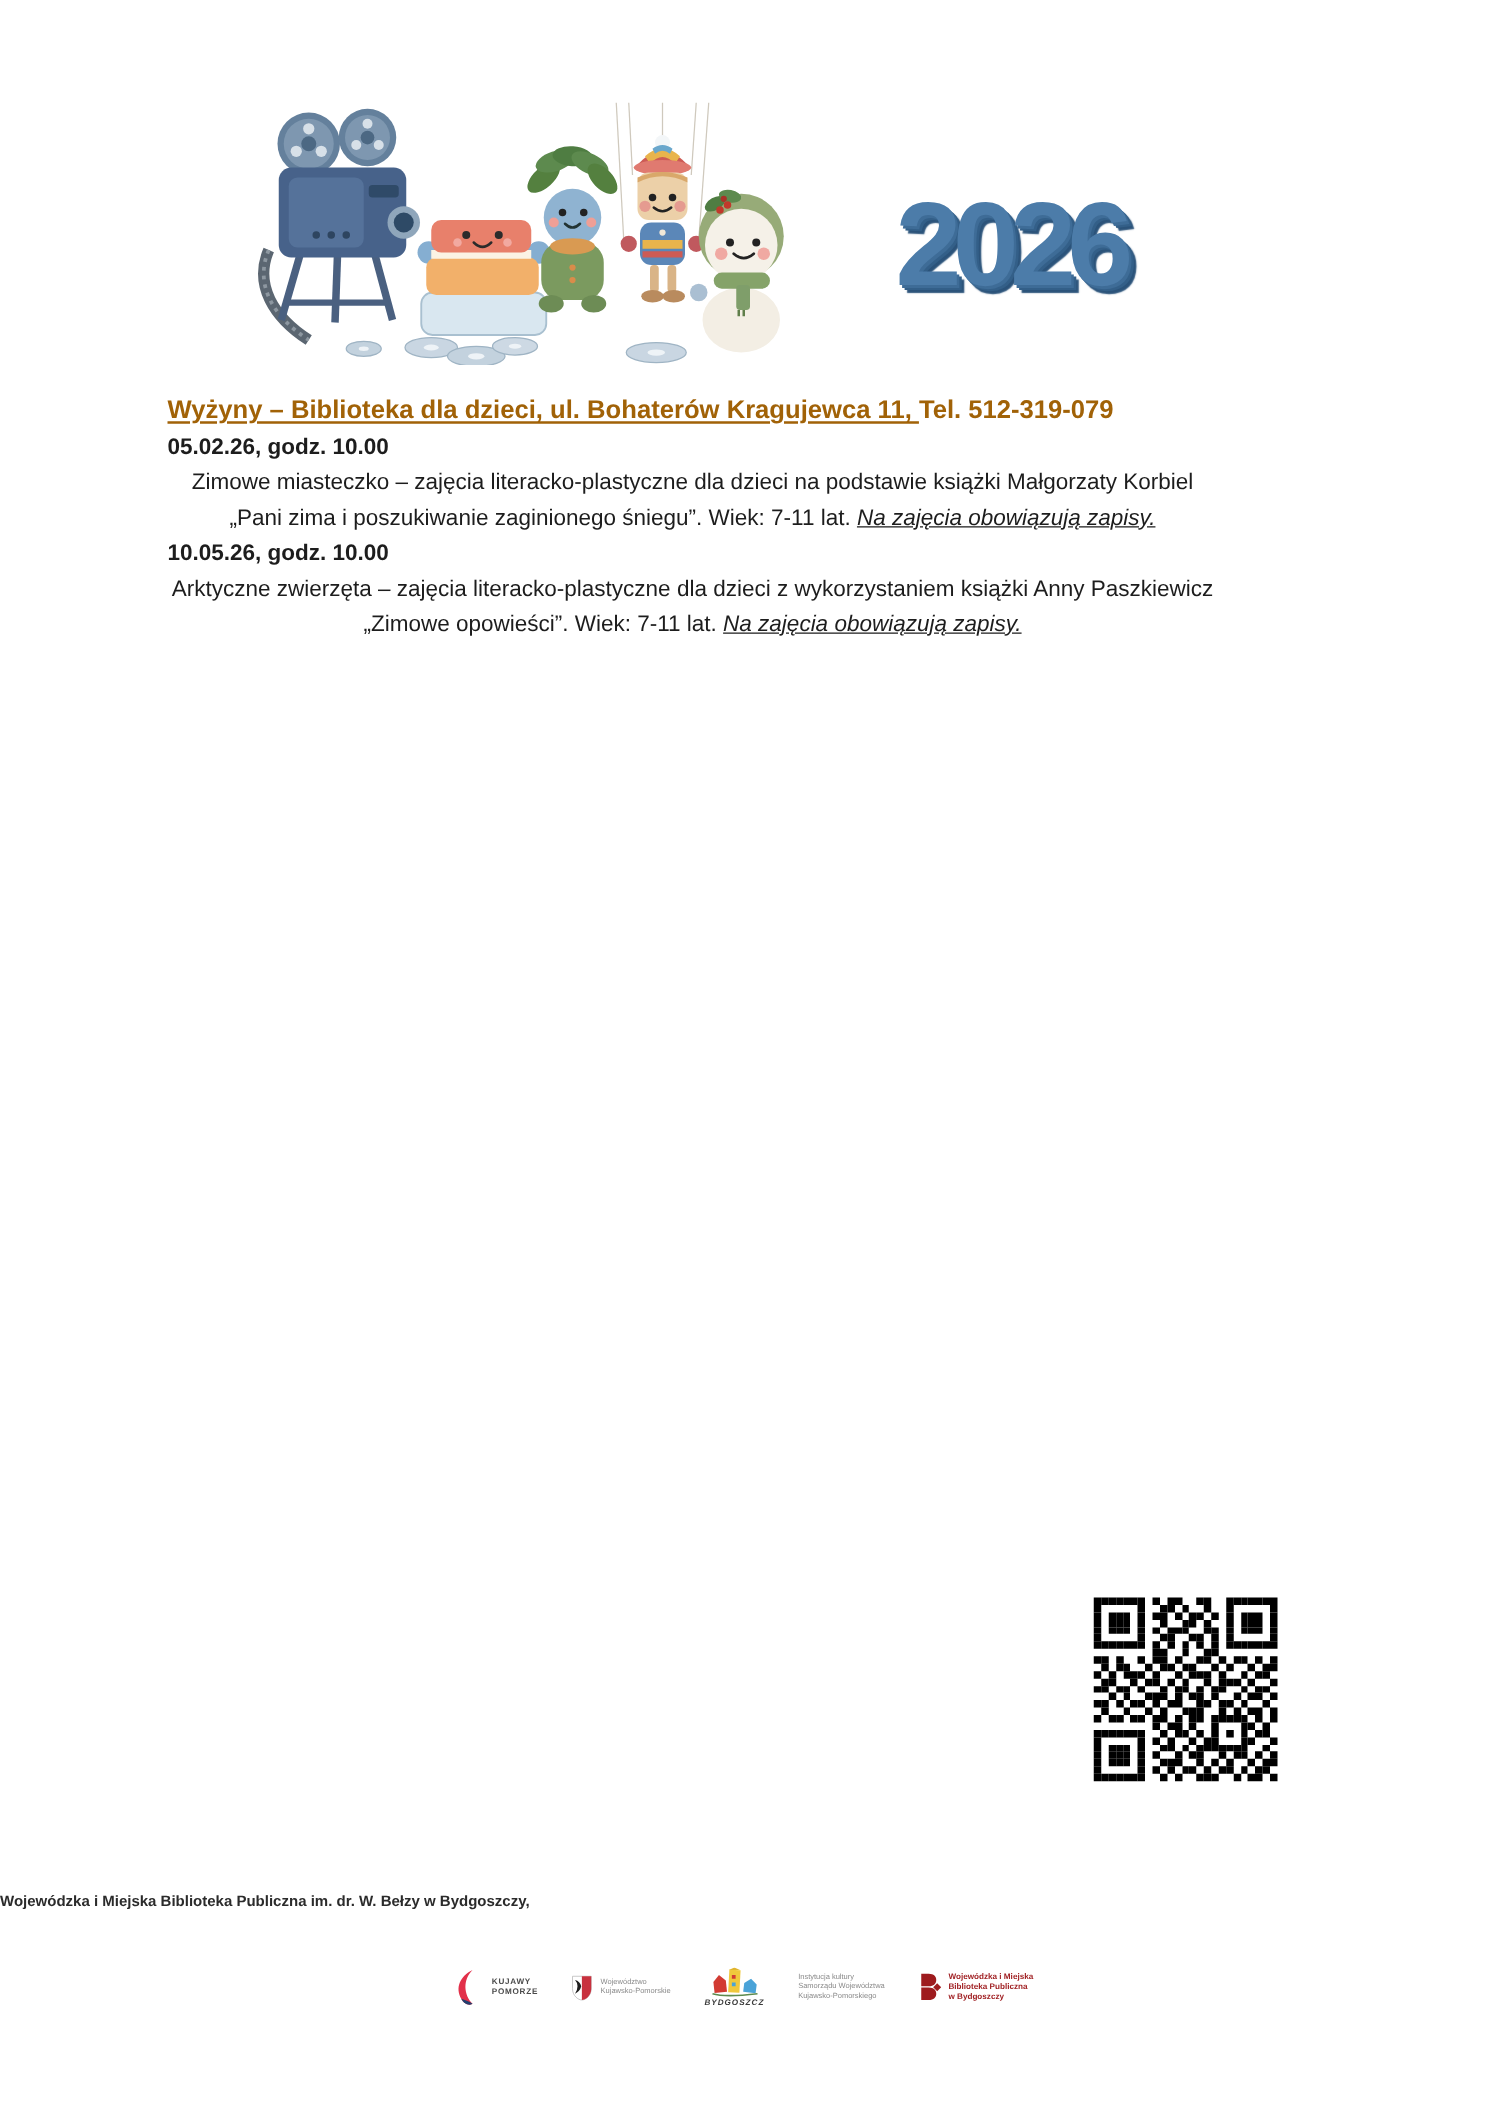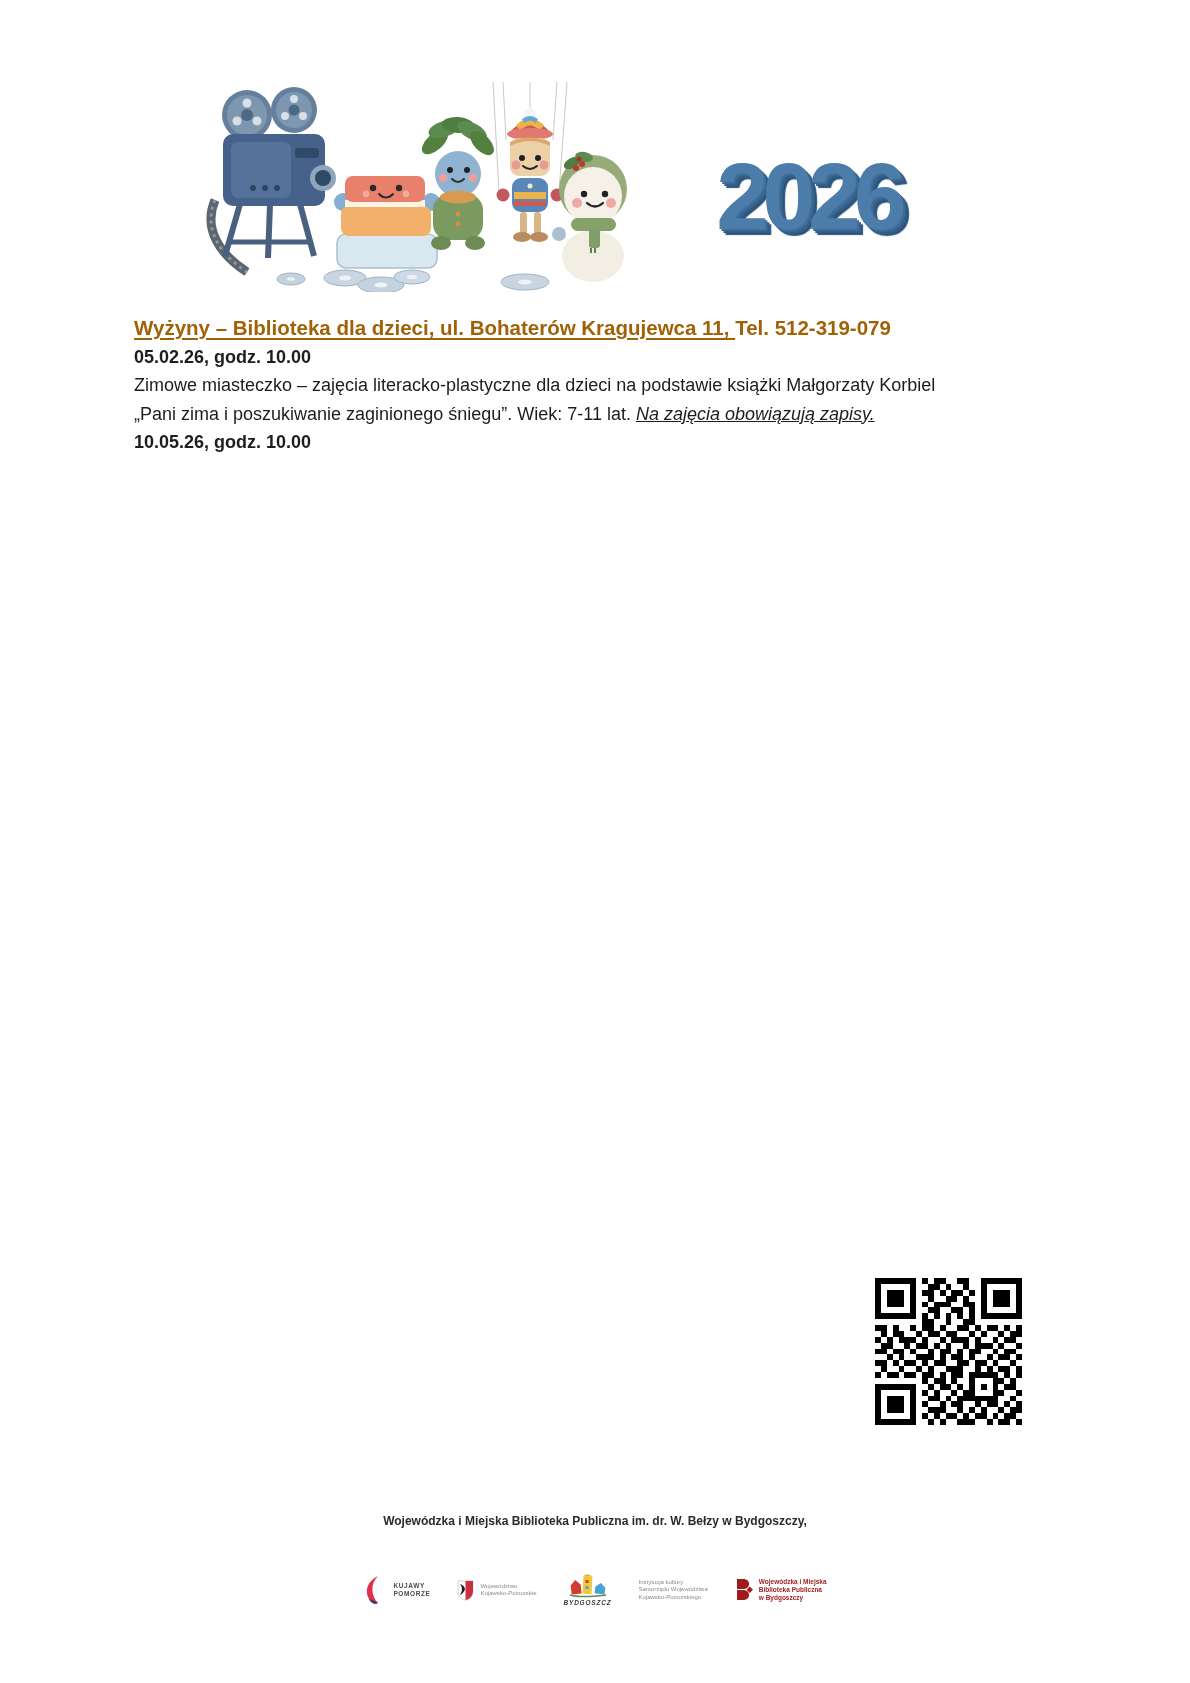--- a/index.html
+++ b/index.html
@@ -14,31 +14,31 @@
             font-size:95px; font-weight:bold; letter-spacing:-7px; color:#4c7ca9;
             text-shadow:2px 2px 0 #3e6c97, 4px 4px 0 #335f88, 6px 6px 1px #2b537a;
             font-family:"Liberation Sans",sans-serif; line-height:100px; }
 
   
   .content { position:absolute; left:134px; top:314px; width:840px;
              font-size:18px; line-height:28.5px; color:#1d1d1d; }
   .title { margin:0; font-size:20.5px; line-height:28.5px; font-weight:bold;
            color:#a16207; white-space:nowrap; }
   .title-link { text-decoration:underline; text-decoration-thickness:2px; text-underline-offset:3px; cursor:pointer; }
-  .event { margin:0; }
+  .event { margin:0;text-align:center; }
   .event-date { font-weight:bold; }
   .event-note { font-style:italic; text-decoration:underline; }
 
   
   .qr { position:absolute; left:875px; top:1278px; width:147px; height:147px;
         display:grid; grid-template-columns:repeat(25,1fr); grid-template-rows:repeat(25,1fr); }
   .qr .m { background:#000; }
 
   
-  .footer-line { position:absolute; left:0; width:100%; text-align:center; color:#3c3c3c; }
+  .footer-line { position:absolute; left:0; width:100%; text-align:left; color:#3c3c3c; }
   .f-org  { top:1514px; font-size:12px; font-weight:bold; color:#2b2b2b; }
   .f-addr { top:1531px; font-size:11.5px; }
   .f-web  { top:1547px; font-size:11.5px; }
 
   .logos { position:absolute; top:1566px; left:0; width:100%; height:48px;
            display:flex; justify-content:center; align-items:center; gap:27px; }
   .logo { display:flex; align-items:center; gap:6px; }
   .logo-lines { display:flex; flex-direction:column; justify-content:center; }
   .lbl-b { font-size:6.5px; font-weight:bold; color:#4a4a4a; letter-spacing:0.6px; line-height:8px; }
   .lbl-g { font-size:6px; color:#8a8a8a; line-height:7.5px; }
@@ -185,20 +185,21 @@
 
   <div class="year3d">2026</div>
 
   <div class="content">
     <h1 class="title"><span class="title-link">Wyżyny – Biblioteka dla dzieci, ul. Bohaterów Kragujewca 11, </span><span>Tel. 512-319-079</span></h1>
 
     <div class="event-date">05.02.26, godz. 10.00</div>
     <p class="event"><span>Zimowe miasteczko – zajęcia literacko-plastyczne dla dzieci na podstawie książki Małgorzaty Korbiel „Pani zima i poszukiwanie zaginionego śniegu”. Wiek: 7-11 lat. </span><span class="event-note">Na zajęcia obowiązują zapisy.</span></p>
 
     <div class="event-date">10.05.26, godz. 10.00</div>
+    <p class="event"><span>Arktyczne zwierzęta – zajęcia literacko-plastyczne dla dzieci z wykorzystaniem książki Anny Paszkiewicz „Zimowe opowieści”. Wiek: 7-11 lat. </span><span class="event-note">Na zajęcia obowiązują zapisy.</span></p>
   </div>
 
   <div class="qr">
       <div class="m"></div>
       <div class="m"></div>
       <div class="m"></div>
       <div class="m"></div>
       <div class="m"></div>
       <div class="m"></div>
       <div class="m"></div>

